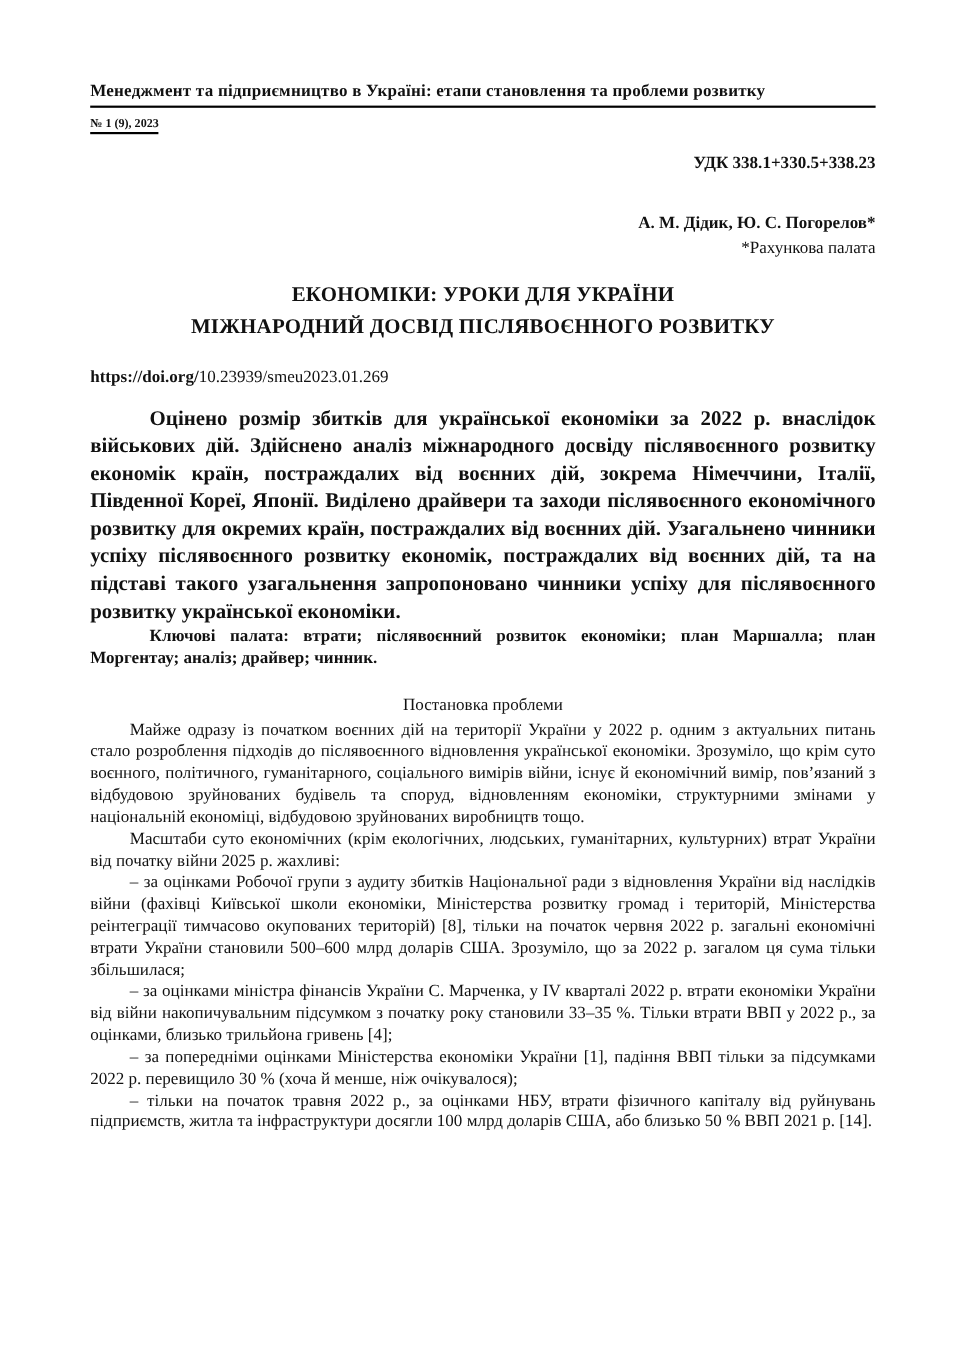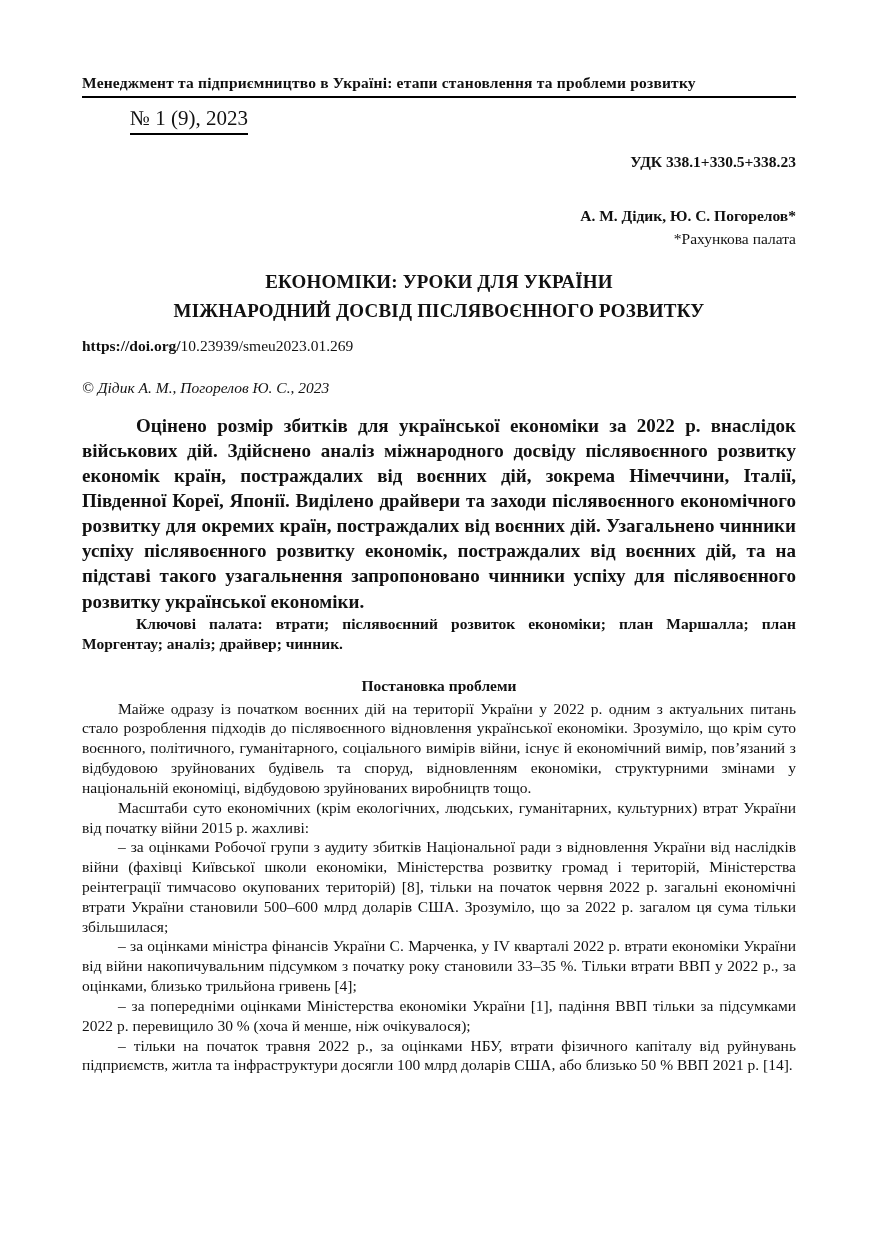--- a/index.html
+++ b/index.html
@@ -22,24 +22,23 @@
   }
   .journal-header {
     font-weight: bold;
     font-size: 15.5px;
     letter-spacing: 0.2px;
     border-bottom: 2px solid #000;
     padding-bottom: 4px;
     white-space: nowrap;
   }
   .issue-line {
-    font-weight: normal;
-    font-size: 21px;
+    font-weight: bold;
+    font-size: 11px;
     margin-top: 8px;
-    margin-left: 48px;
   }
   .issue-line .u {
     display: inline-block;
     border-bottom: 2px solid #000;
     padding-bottom: 2px;
   }
   .udc {
     text-align: right;
     font-weight: bold;
     font-size: 15.5px;
@@ -59,21 +58,21 @@
   .title {
     text-align: center;
     font-weight: bold;
     font-size: 19px;
     line-height: 1.5;
     margin-top: 20px;
     letter-spacing: 0.2px;
   }
   .doi {
     font-size: 15.5px;
-    margin-top: 12px;
+    margin-top: 22px;
   }
   .doi .b { font-weight: bold; }
   .copyright {
     font-style: italic;
     font-size: 15.5px;
     margin-top: 24px;
   }
   .abstract {
     margin: 16px 0 0 0;
     font-weight: bold;
@@ -85,21 +84,21 @@
   .keywords {
     margin: 0;
     font-weight: bold;
     font-size: 15.5px;
     line-height: 1.32;
     text-align: justify;
     text-indent: 54px;
   }
   .section-heading {
     text-align: center;
-    font-weight: bold;
+    font-weight: normal;
     font-size: 15.5px;
     margin-top: 22px;
     margin-bottom: 4px;
   }
   .para {
     margin: 0;
     font-size: 15.5px;
     line-height: 1.28;
     text-align: justify;
     text-indent: 36px;
@@ -145,32 +144,31 @@
 
     <div class="title">
       <div>ЕКОНОМІКИ: УРОКИ ДЛЯ УКРАЇНИ</div>
       <div>МІЖНАРОДНИЙ ДОСВІД ПІСЛЯВОЄННОГО РОЗВИТКУ</div>
     </div>
 
     <div class="doi">
       <span class="b">https://doi.org/</span><span>10.23939/smeu2023.01.269</span>
     </div>
 
-    <div class="copyright">© Дідик А. М., Погорелов Ю. С., 2023</div>
 
     <p class="abstract">Оцінено розмір збитків для української економіки за 2022 р. внаслідок військових дій. Здійснено аналіз міжнародного досвіду післявоєнного розвитку економік країн, постраждалих від воєнних дій, зокрема Німеччини, Італії, Південної Кореї, Японії. Виділено драйвери та заходи післявоєнного економічного розвитку для окремих країн, постраждалих від воєнних дій. Узагальнено чинники успіху післявоєнного розвитку економік, постраждалих від воєнних дій, та на підставі такого узагальнення запропоновано чинники успіху для післявоєнного розвитку української економіки.</p>
 
     <p class="keywords">
       <span>Ключові палата: </span><span>втрати; післявоєнний розвиток економіки; план Маршалла; план Моргентау; аналіз; драйвер; чинник.</span>
     </p>
 
     <div class="section-heading">Постановка проблеми</div>
 
     <p class="para">Майже одразу із початком воєнних дій на території України у 2022 р. одним з актуальних питань стало розроблення підходів до післявоєнного відновлення української економіки. Зрозуміло, що крім суто воєнного, політичного, гуманітарного, соціального вимірів війни, існує й економічний вимір, пов’язаний з відбудовою зруйнованих будівель та споруд, відновленням економіки, структурними змінами у національній економіці, відбудовою зруйнованих виробництв тощо.</p>
-    <p class="para">Масштаби суто економічних (крім екологічних, людських, гуманітарних, культурних) втрат України від початку війни 2015 р. жахливі:</p>
+    <p class="para">Масштаби суто економічних (крім екологічних, людських, гуманітарних, культурних) втрат України від початку війни 2025 р. жахливі:</p>
     <p class="para">–  за оцінками Робочої групи з аудиту збитків Національної ради з відновлення України від наслідків війни (фахівці Київської школи економіки, Міністерства розвитку громад і територій, Міністерства реінтеграції тимчасово окупованих територій) [8], тільки на початок червня 2022 р. загальні економічні втрати України становили 500–600 млрд доларів США. Зрозуміло, що за 2022 р. загалом ця сума тільки збільшилася;</p>
     <p class="para">–  за оцінками міністра фінансів України С. Марченка, у IV кварталі 2022 р. втрати економіки України від війни накопичувальним підсумком з початку року становили 33–35 %. Тільки втрати ВВП у 2022 р., за оцінками, близько трильйона гривень [4];</p>
     <p class="para">–  за попередніми оцінками Міністерства економіки України [1], падіння ВВП тільки за підсумками 2022 р. перевищило 30 % (хоча й менше, ніж очікувалося);</p>
     <p class="para">–  тільки на початок травня 2022 р., за оцінками НБУ, втрати фізичного капіталу від руйнувань підприємств, житла та інфраструктури досягли 100 млрд доларів США, або близько 50 % ВВП 2021 р. [14].</p>
 
   </div>
 
   <div class="page-number">269</div>
 
   <div class="repo-footer">Lviv Polytechnic National University Institutional Repository https://ena.lpnu.ua</div>

